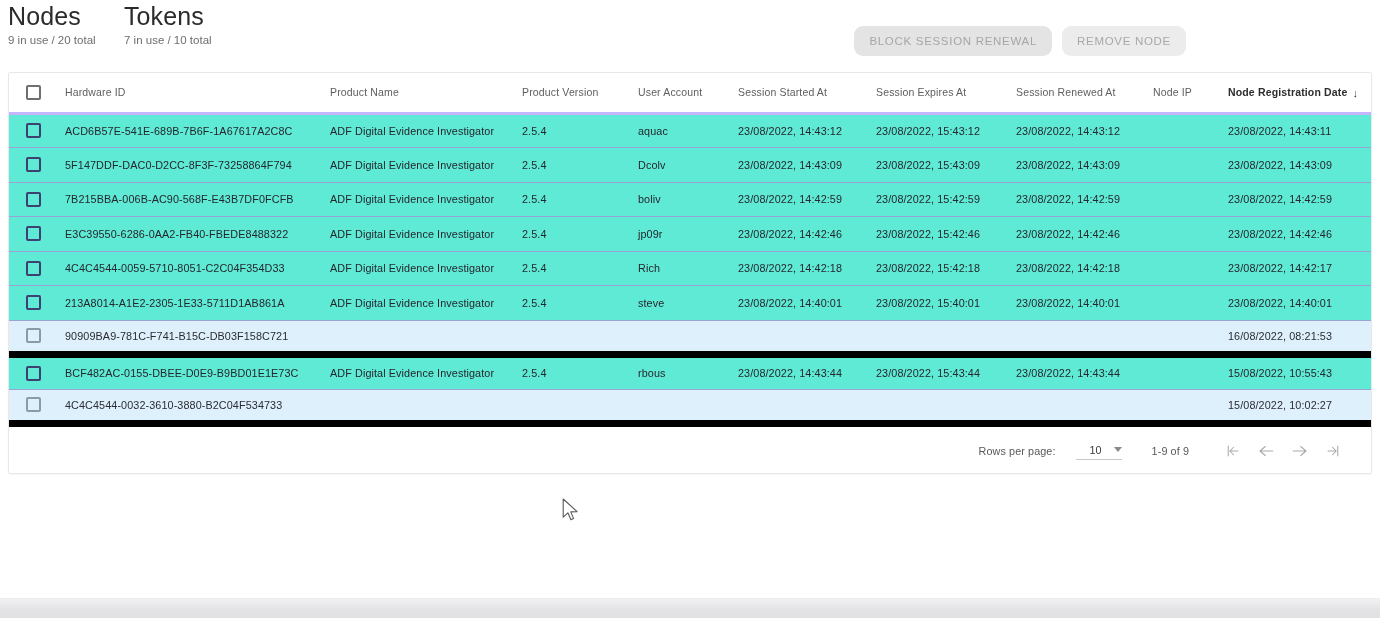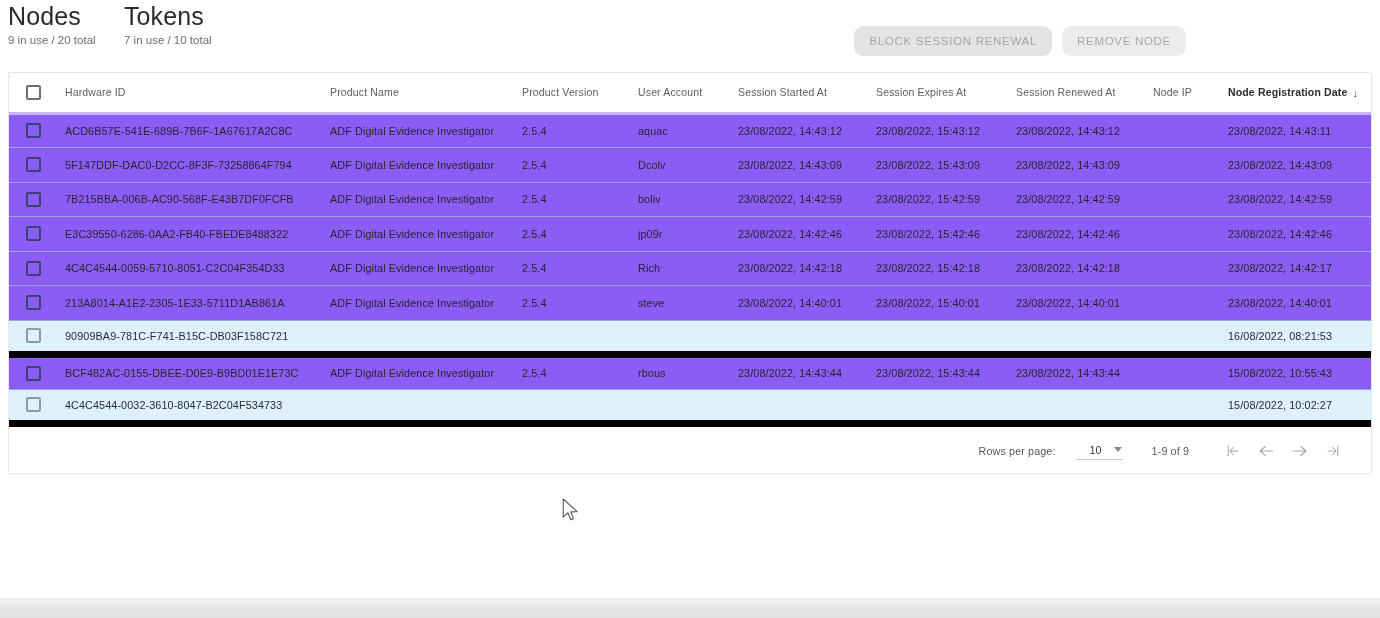--- a/index.html
+++ b/index.html
@@ -128,21 +128,21 @@
   }
   .sort-arrow {
     display: inline-block;
     margin-left: 5px;
     font-size: 11px;
     color: #3f3f3f;
     transform: translateY(1px);
   }
 
   tbody tr { height: 34.5px; }
-  tbody tr.sel { background: #8b5cf6; }
+  tbody tr.sel { background: #5eead4; }
   tbody tr.alt { background: #def0fb; }
   tbody tr.sel td { border-bottom: 1px solid #9aa3d4; }
   tbody tr.alt td { border-bottom: 7px solid #000000; }
   tbody td {
     font-size: 10.8px;
     color: #26262e;
     letter-spacing: 0.1px;
   }
   tbody tr.alt td { color: #2b2b33; }
 
@@ -580,21 +580,21 @@
               <div class="cell-pad">15/08/2022, 10:55:43</div>
             </td>
           </tr>
           <tr class="alt">
             <td>
               <div class="cb-wrap">
                 <span class="cbox"></span>
               </div>
             </td>
             <td>
-              <div class="cell-pad">4C4C4544-0032-3610-8047-B2C04F534733</div>
+              <div class="cell-pad">4C4C4544-0032-3610-3880-B2C04F534733</div>
             </td>
             <td>
               <div class="cell-pad"></div>
             </td>
             <td>
               <div class="cell-pad"></div>
             </td>
             <td>
               <div class="cell-pad"></div>
             </td>

